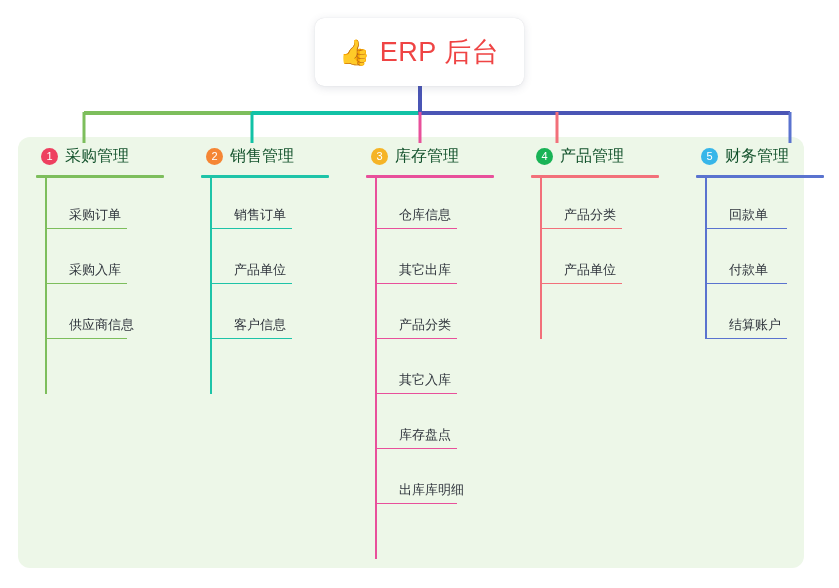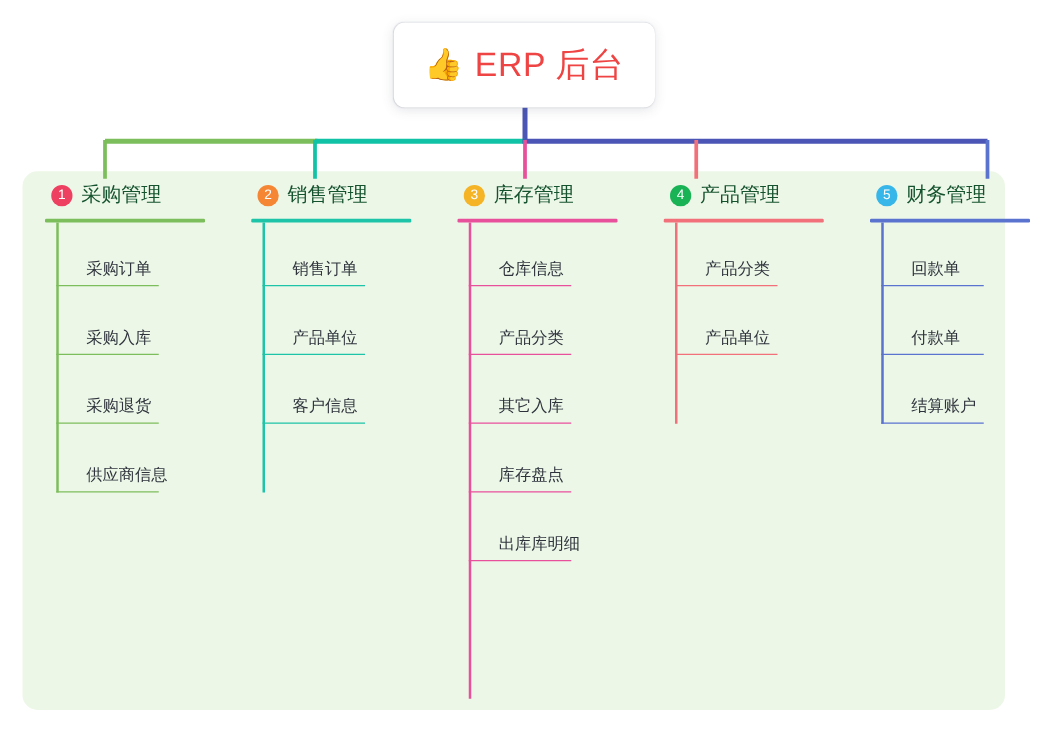--- a/index.html
+++ b/index.html
@@ -198,24 +198,20 @@
           <div class="spine" style="background: rgb(125, 190, 92); height: 216px;"></div>
           <div class="item">
             <span class="item-label">采购订单</span>
             <div class="item-rule" style="background: rgb(125, 190, 92); width: 82px;"></div>
           </div>
           <div class="item">
             <span class="item-label">采购入库</span>
             <div class="item-rule" style="background: rgb(125, 190, 92); width: 82px;"></div>
           </div>
           <div class="item">
-            <span class="item-label">采购退货</span>
-            <div class="item-rule" style="background: rgb(125, 190, 92); width: 82px;"></div>
-          </div>
-          <div class="item">
             <span class="item-label">供应商信息</span>
             <div class="item-rule" style="background: rgb(125, 190, 92); width: 82px;"></div>
           </div>
         </div>
       </div>
       <div class="column col-1">
         <div class="col-head">
           <span class="badge" style="background: rgb(245, 134, 52);">2</span>
           <span class="col-title">销售管理</span>
           <div class="head-rule" style="background: rgb(30, 196, 168);"></div>
@@ -242,20 +238,24 @@
           <span class="col-title">库存管理</span>
           <div class="head-rule" style="background: rgb(232, 80, 155);"></div>
         </div>
         <div class="col-body">
           <div class="spine" style="background: rgb(232, 80, 155); height: 381px;"></div>
           <div class="item">
             <span class="item-label">仓库信息</span>
             <div class="item-rule" style="background: rgb(232, 80, 155); width: 82px;"></div>
           </div>
           <div class="item">
+            <span class="item-label">其它出库</span>
+            <div class="item-rule" style="background: rgb(232, 80, 155); width: 82px;"></div>
+          </div>
+          <div class="item">
             <span class="item-label">产品分类</span>
             <div class="item-rule" style="background: rgb(232, 80, 155); width: 82px;"></div>
           </div>
           <div class="item">
             <span class="item-label">其它入库</span>
             <div class="item-rule" style="background: rgb(232, 80, 155); width: 82px;"></div>
           </div>
           <div class="item">
             <span class="item-label">库存盘点</span>
             <div class="item-rule" style="background: rgb(232, 80, 155); width: 82px;"></div>

